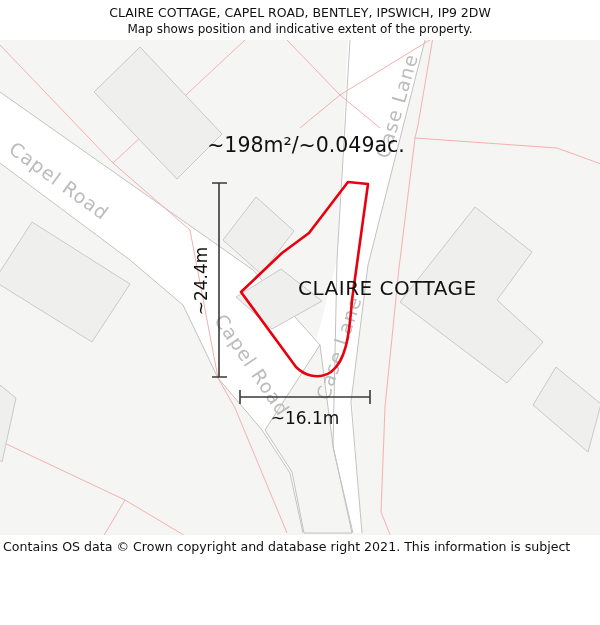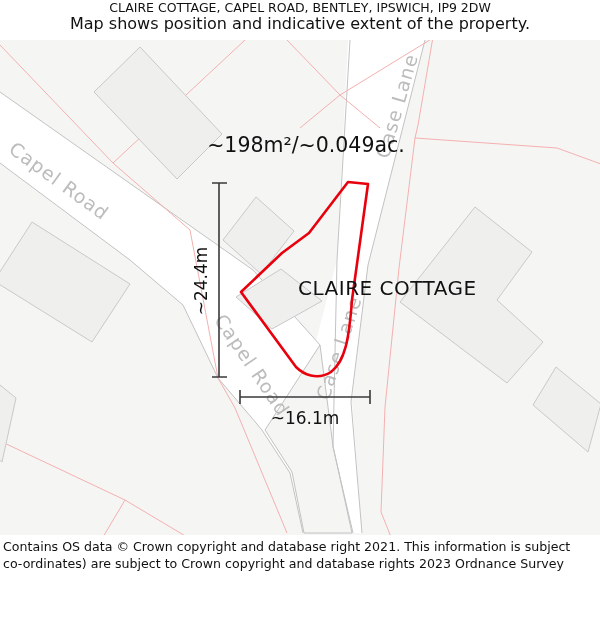--- a/index.html
+++ b/index.html
@@ -1,21 +1,21 @@
 <!DOCTYPE html>
 <html style="--boundary-red: #e8000d; --cadastral-pink: #f4b0b0; --edge-gray: #c2c2c2; --road-label-gray: #bcbcbc; --dim-dark: #3a3a3a;"><head>
 <meta charset="utf-8">
 <style>
   html,body{margin:0;padding:0;background:#fff;}
   .page{width:600px;height:625px;position:relative;background:#fff;overflow:hidden;
         font-family:"DejaVu Sans","Liberation Sans",sans-serif;}
   .hdr{position:absolute;top:0;left:0;width:600px;height:40px;background:#fff;
-       text-align:center;box-sizing:border-box;z-index:3;}
+       text-align:center;padding-top:5px;box-sizing:border-box;z-index:3;}
   .hdr .t1{font-size:12.5px;line-height:16px;color:#111;}
-  .hdr .t2{font-size:16px;line-height:16px;color:#111;}
+  .hdr .t2{font-size:12px;line-height:16px;color:#111;}
   .mapwrap{position:absolute;top:40px;left:0;width:600px;height:495px;z-index:1;}
   svg text{font-family:"DejaVu Sans","Liberation Sans",sans-serif;}
   .parcel{fill:#f5f5f4;}
   .road{fill:#ffffff;stroke:none;}
   .edge{fill:none;stroke:var(--edge-gray);stroke-width:1;}
   .pink{fill:none;stroke:var(--cadastral-pink);stroke-width:1;}
   .bldg{fill:#efefee;stroke:#c9c9c9;stroke-width:1;}
   .tri{fill:#f5f5f4;stroke:var(--edge-gray);stroke-width:1;}
   .boundary{fill:none;stroke:var(--boundary-red);stroke-width:2.6;stroke-linejoin:round;}
   .dim{stroke:var(--dim-dark);stroke-width:1.6;fill:none;}
@@ -78,16 +78,15 @@
       <text class="dimlabel" x="201" y="281" dy="0.35em" text-anchor="middle" transform="rotate(-90 201 281)">~24.4m</text>
       <text class="dimlabel" x="305" y="424" text-anchor="middle">~16.1m</text>
 
       <text class="arealabel" x="306" y="152" text-anchor="middle">~198m²/~0.049ac.</text>
       <text class="cottagelabel" x="298" y="295" text-anchor="start">CLAIRE COTTAGE</text>
     </svg>
   </div>
 
   <div class="ftr">
     <div>Contains OS data © Crown copyright and database right 2021. This information is subject</div>
-    <div>co-ordinates) are subject to Crown copyright and database rights 2023 Ordnance Survey</div>
   </div>
 
 </div>
 
 </body></html>

